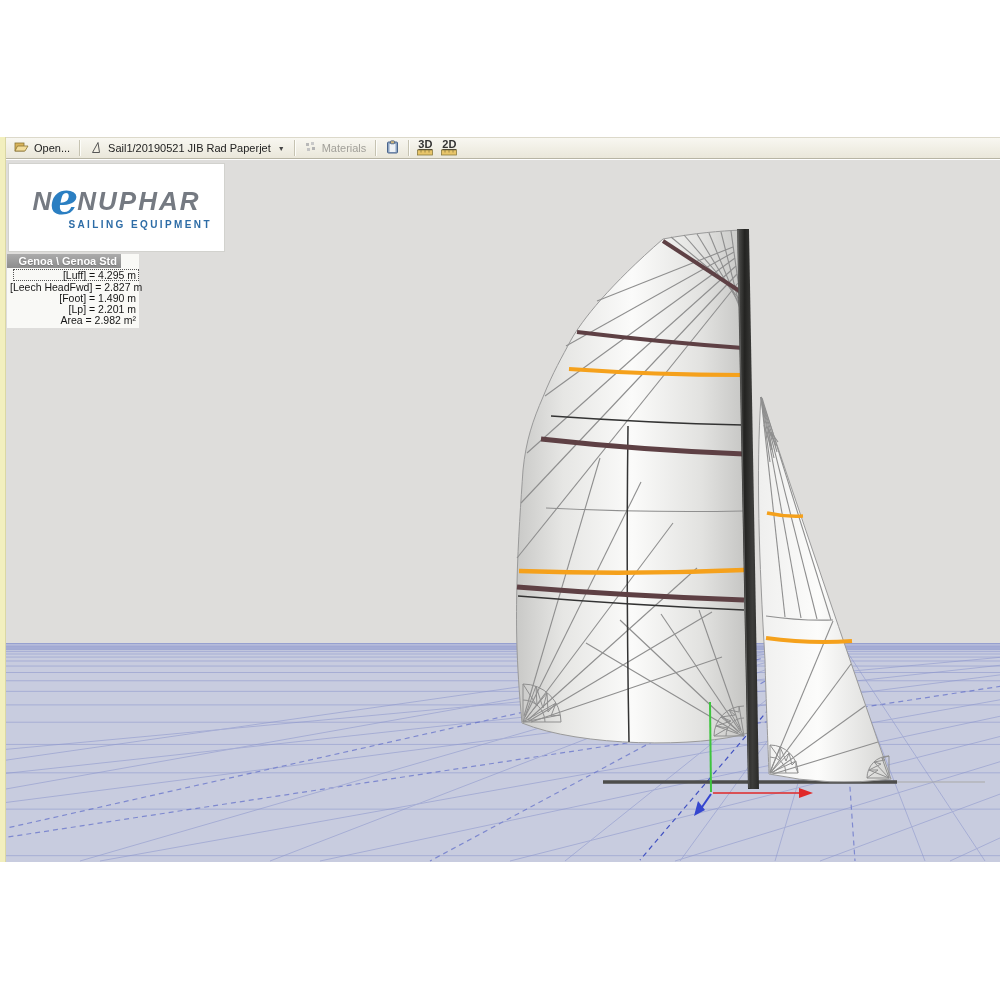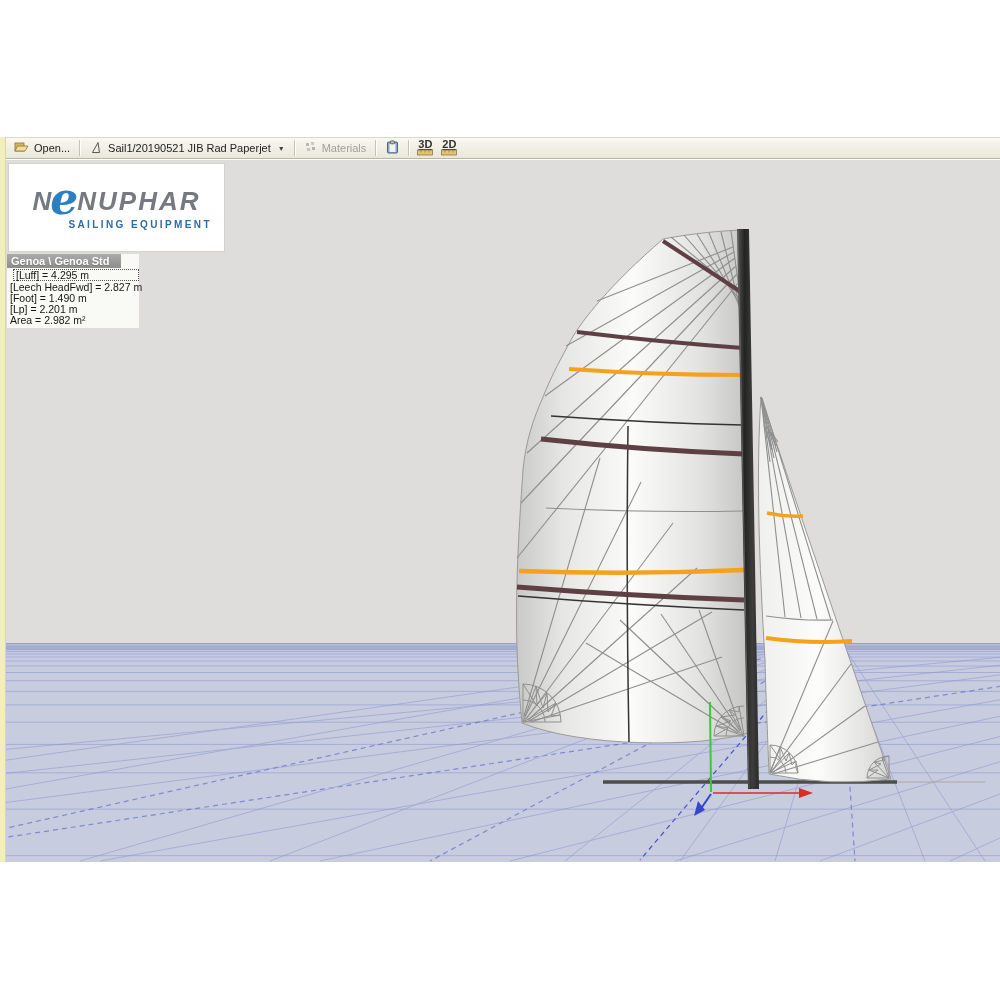--- a/index.html
+++ b/index.html
@@ -30,21 +30,21 @@
   .logo-box{position:absolute;left:8px;top:3px;width:217px;height:89px;background:#ffffff;
             border:1px solid #d2d2ce;box-sizing:border-box;}
   .brand-row{display:flex;align-items:baseline;justify-content:center;margin-top:22px;height:30px;}
   .brand-n,.brand-rest{font-weight:bold;font-style:italic;font-size:26px;color:#757a82;letter-spacing:2px;}
   .brand-e{font-family:"DejaVu Serif",serif;font-weight:bold;font-style:italic;font-size:44px;
            color:#2b7fc2;line-height:10px;margin:0 -1px 0 -3px;position:relative;top:4px;}
   .logo-sub{text-align:right;padding-right:12px;color:#2d6ca6;font-size:10px;font-weight:bold;letter-spacing:2.4px;margin-top:3px;}
 
   
   .info-panel{position:absolute;left:7px;top:94px;width:132px;background:#f9f9f6;font-size:10.5px;color:#151515;
-              padding-bottom:3px;}
+              padding-bottom:3px;text-align:right;}
   .info-title{width:106px;background:linear-gradient(#ababab,#8d8d8d);color:#fff;font-weight:bold;
               font-size:11px;padding:1px 4px;text-shadow:0 1px 1px #777;}
   .info-row{padding:0 3px;line-height:10px;height:10px;white-space:nowrap;margin-top:1px;}
   .info-row.selected{border:1px dotted #555;margin:1px 0 0 6px;padding:0 2px;}
 </style>
 </head>
 <body>
 
 <div class="page">
 

